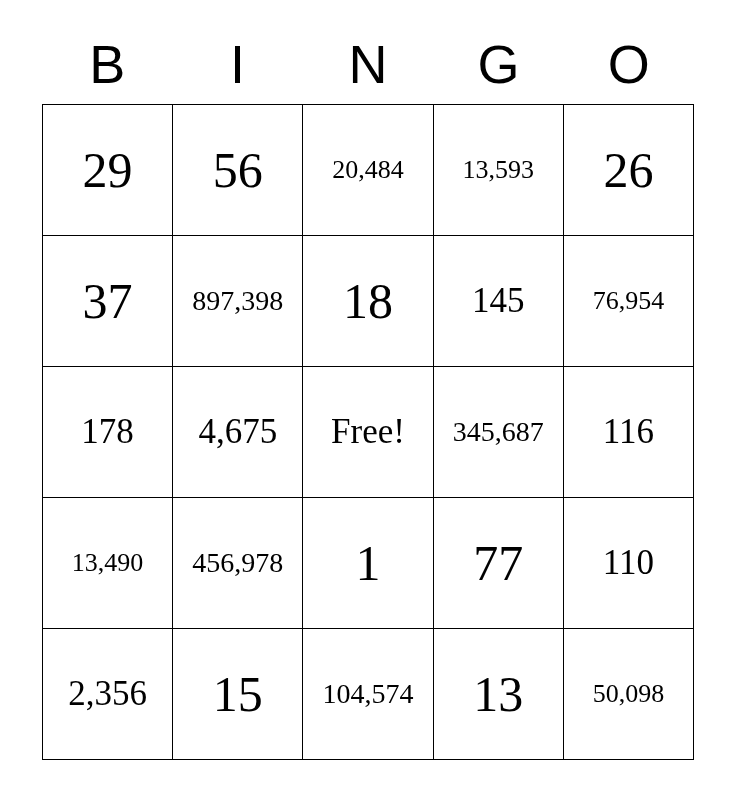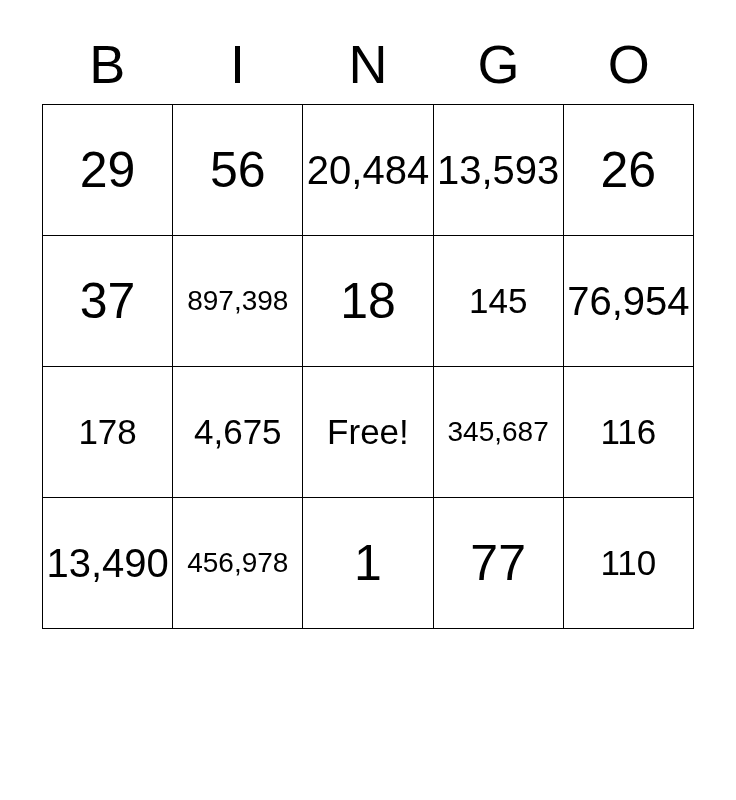--- a/index.html
+++ b/index.html
@@ -39,28 +39,28 @@
     width: 100%;
     border-collapse: collapse;
     table-layout: fixed;
   }
   .grid td {
     border: 1px solid #000000;
     height: 130px;
     text-align: center;
     vertical-align: middle;
     padding: 0 2px;
-    font-family: Liberation Sans, sans-serif;
+    font-family: Liberation Serif, serif;
     font-weight: 400;
     overflow: hidden;
     white-space: nowrap;
   }
   .s-lg { font-size: 50px; }
   .s-md { font-size: 35px; }
-  .s-sm { font-size: 40px; }
+  .s-sm { font-size: 26px; }
   .s-xs { font-size: 28px; }
 </style>
 </head>
 <body>
 
 <div class="card">
 
   <div class="header-row">
     <div class="header-cell">B</div>
     <div class="header-cell">I</div>
@@ -92,16 +92,23 @@
         <td class="s-xs">345,687</td>
         <td class="s-md">116</td>
       </tr>
       <tr>
         <td class="s-sm">13,490</td>
         <td class="s-xs">456,978</td>
         <td class="s-lg">1</td>
         <td class="s-lg">77</td>
         <td class="s-md">110</td>
       </tr>
+      <tr>
+        <td class="s-md">2,356</td>
+        <td class="s-lg">15</td>
+        <td class="s-xs">104,574</td>
+        <td class="s-lg">13</td>
+        <td class="s-sm">50,098</td>
+      </tr>
     </tbody>
   </table>
 
 </div>
 
 </body></html>

